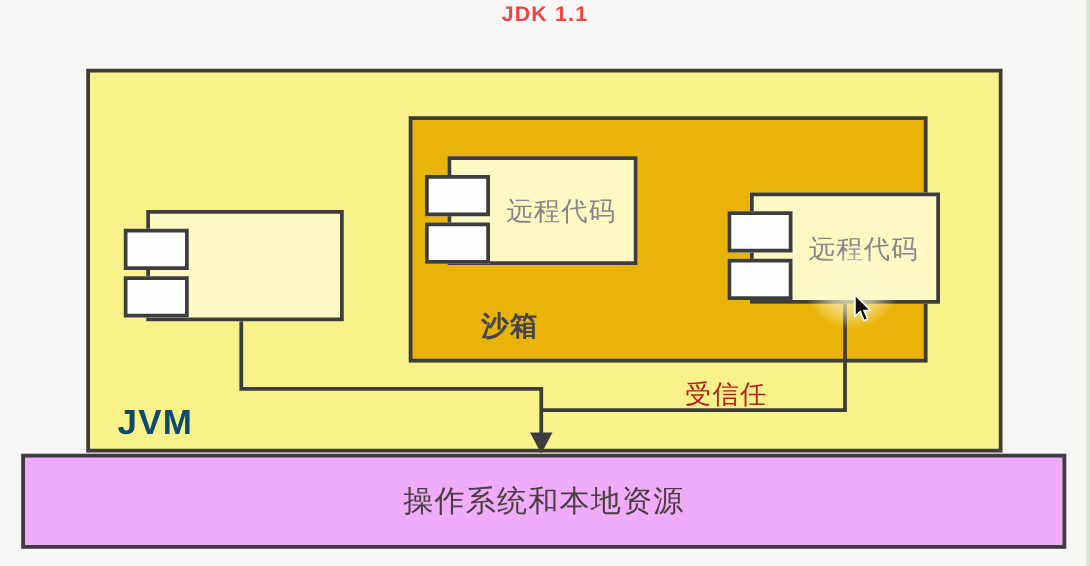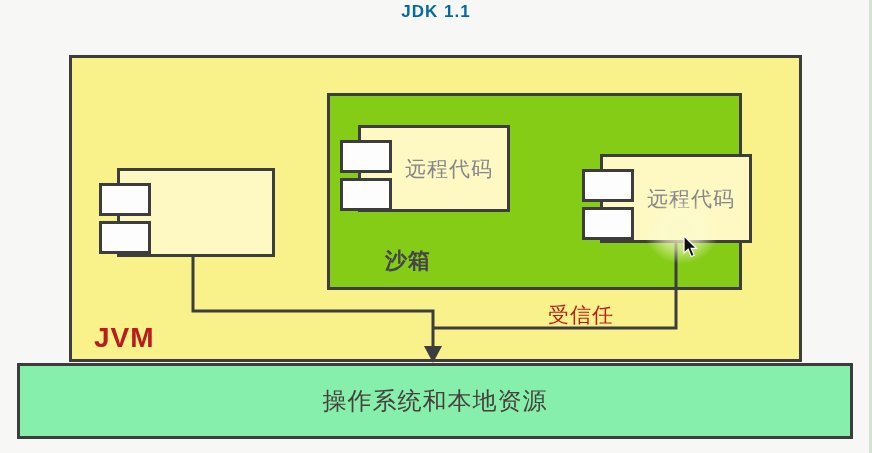--- a/index.html
+++ b/index.html
@@ -8,33 +8,33 @@
     background:#f7f7f6;
     font-family:"Liberation Sans","DejaVu Sans",sans-serif;
   }
   
   .jvm-box{
     position:absolute;left:69px;top:55px;width:733px;height:307px;
     background:#f9f28a;border:3px solid #3d3d3d;box-sizing:border-box;
   }
   .jvm-label{
     position:absolute;left:22px;top:264px;
-    font-size:28px;font-weight:bold;color:#b91c1c;letter-spacing:1px;
+    font-size:28px;font-weight:bold;color:#0c4a6e;letter-spacing:1px;
   }
   .sandbox-box{
     position:absolute;left:327px;top:93px;width:415px;height:197px;
-    background:#84cc16;border:3px solid #3d3d3d;box-sizing:border-box;
+    background:#eab308;border:3px solid #3d3d3d;box-sizing:border-box;
   }
   .sandbox-label{
     position:absolute;left:55px;top:150px;
     font-size:22px;font-weight:bold;color:#44444c;letter-spacing:1px;
   }
   .os-bar{
     position:absolute;left:17px;top:363px;width:836px;height:76px;
-    background:#86efac;border:3px solid #3d3d3d;box-sizing:border-box;
+    background:#f0abfc;border:3px solid #3d3d3d;box-sizing:border-box;
     display:flex;align-items:center;justify-content:center;text-align:right;
   }
   .os-label{
     font-size:24px;color:#473f3b;letter-spacing:1px;
   }
   
   .node{
     position:absolute;background:#fef9c3;border:3px solid #3d3d3d;box-sizing:border-box;
     display:flex;align-items:center;justify-content:center;
   }
@@ -52,21 +52,21 @@
   .node-remote2{left:600px;top:154px;width:152px;height:89px;}
   
   .wires{position:absolute;left:0;top:0;width:872px;height:453px;pointer-events:none;}
   .trusted-label{
     position:absolute;left:548px;top:301px;
     font-size:21px;color:#b91c1c;letter-spacing:1px;
   }
   
   .diagram-title{
     position:absolute;left:0;top:2px;width:872px;text-align:center;
-    font-size:17px;font-weight:bold;color:#0369a1;letter-spacing:1px;
+    font-size:17px;font-weight:bold;color:#ef4444;letter-spacing:1px;
   }
   
   .cursor-glow{
     position:absolute;left:644px;top:198px;width:75px;height:66px;border-radius:50%;
     background:radial-gradient(closest-side,rgba(252,250,200,0.95) 0%,rgba(252,250,210,0.55) 55%,rgba(252,250,210,0) 100%);
     pointer-events:none;
   }
   .mouse-cursor{position:absolute;left:683px;top:236px;width:16px;height:24px;}
   
   .right-edge{

